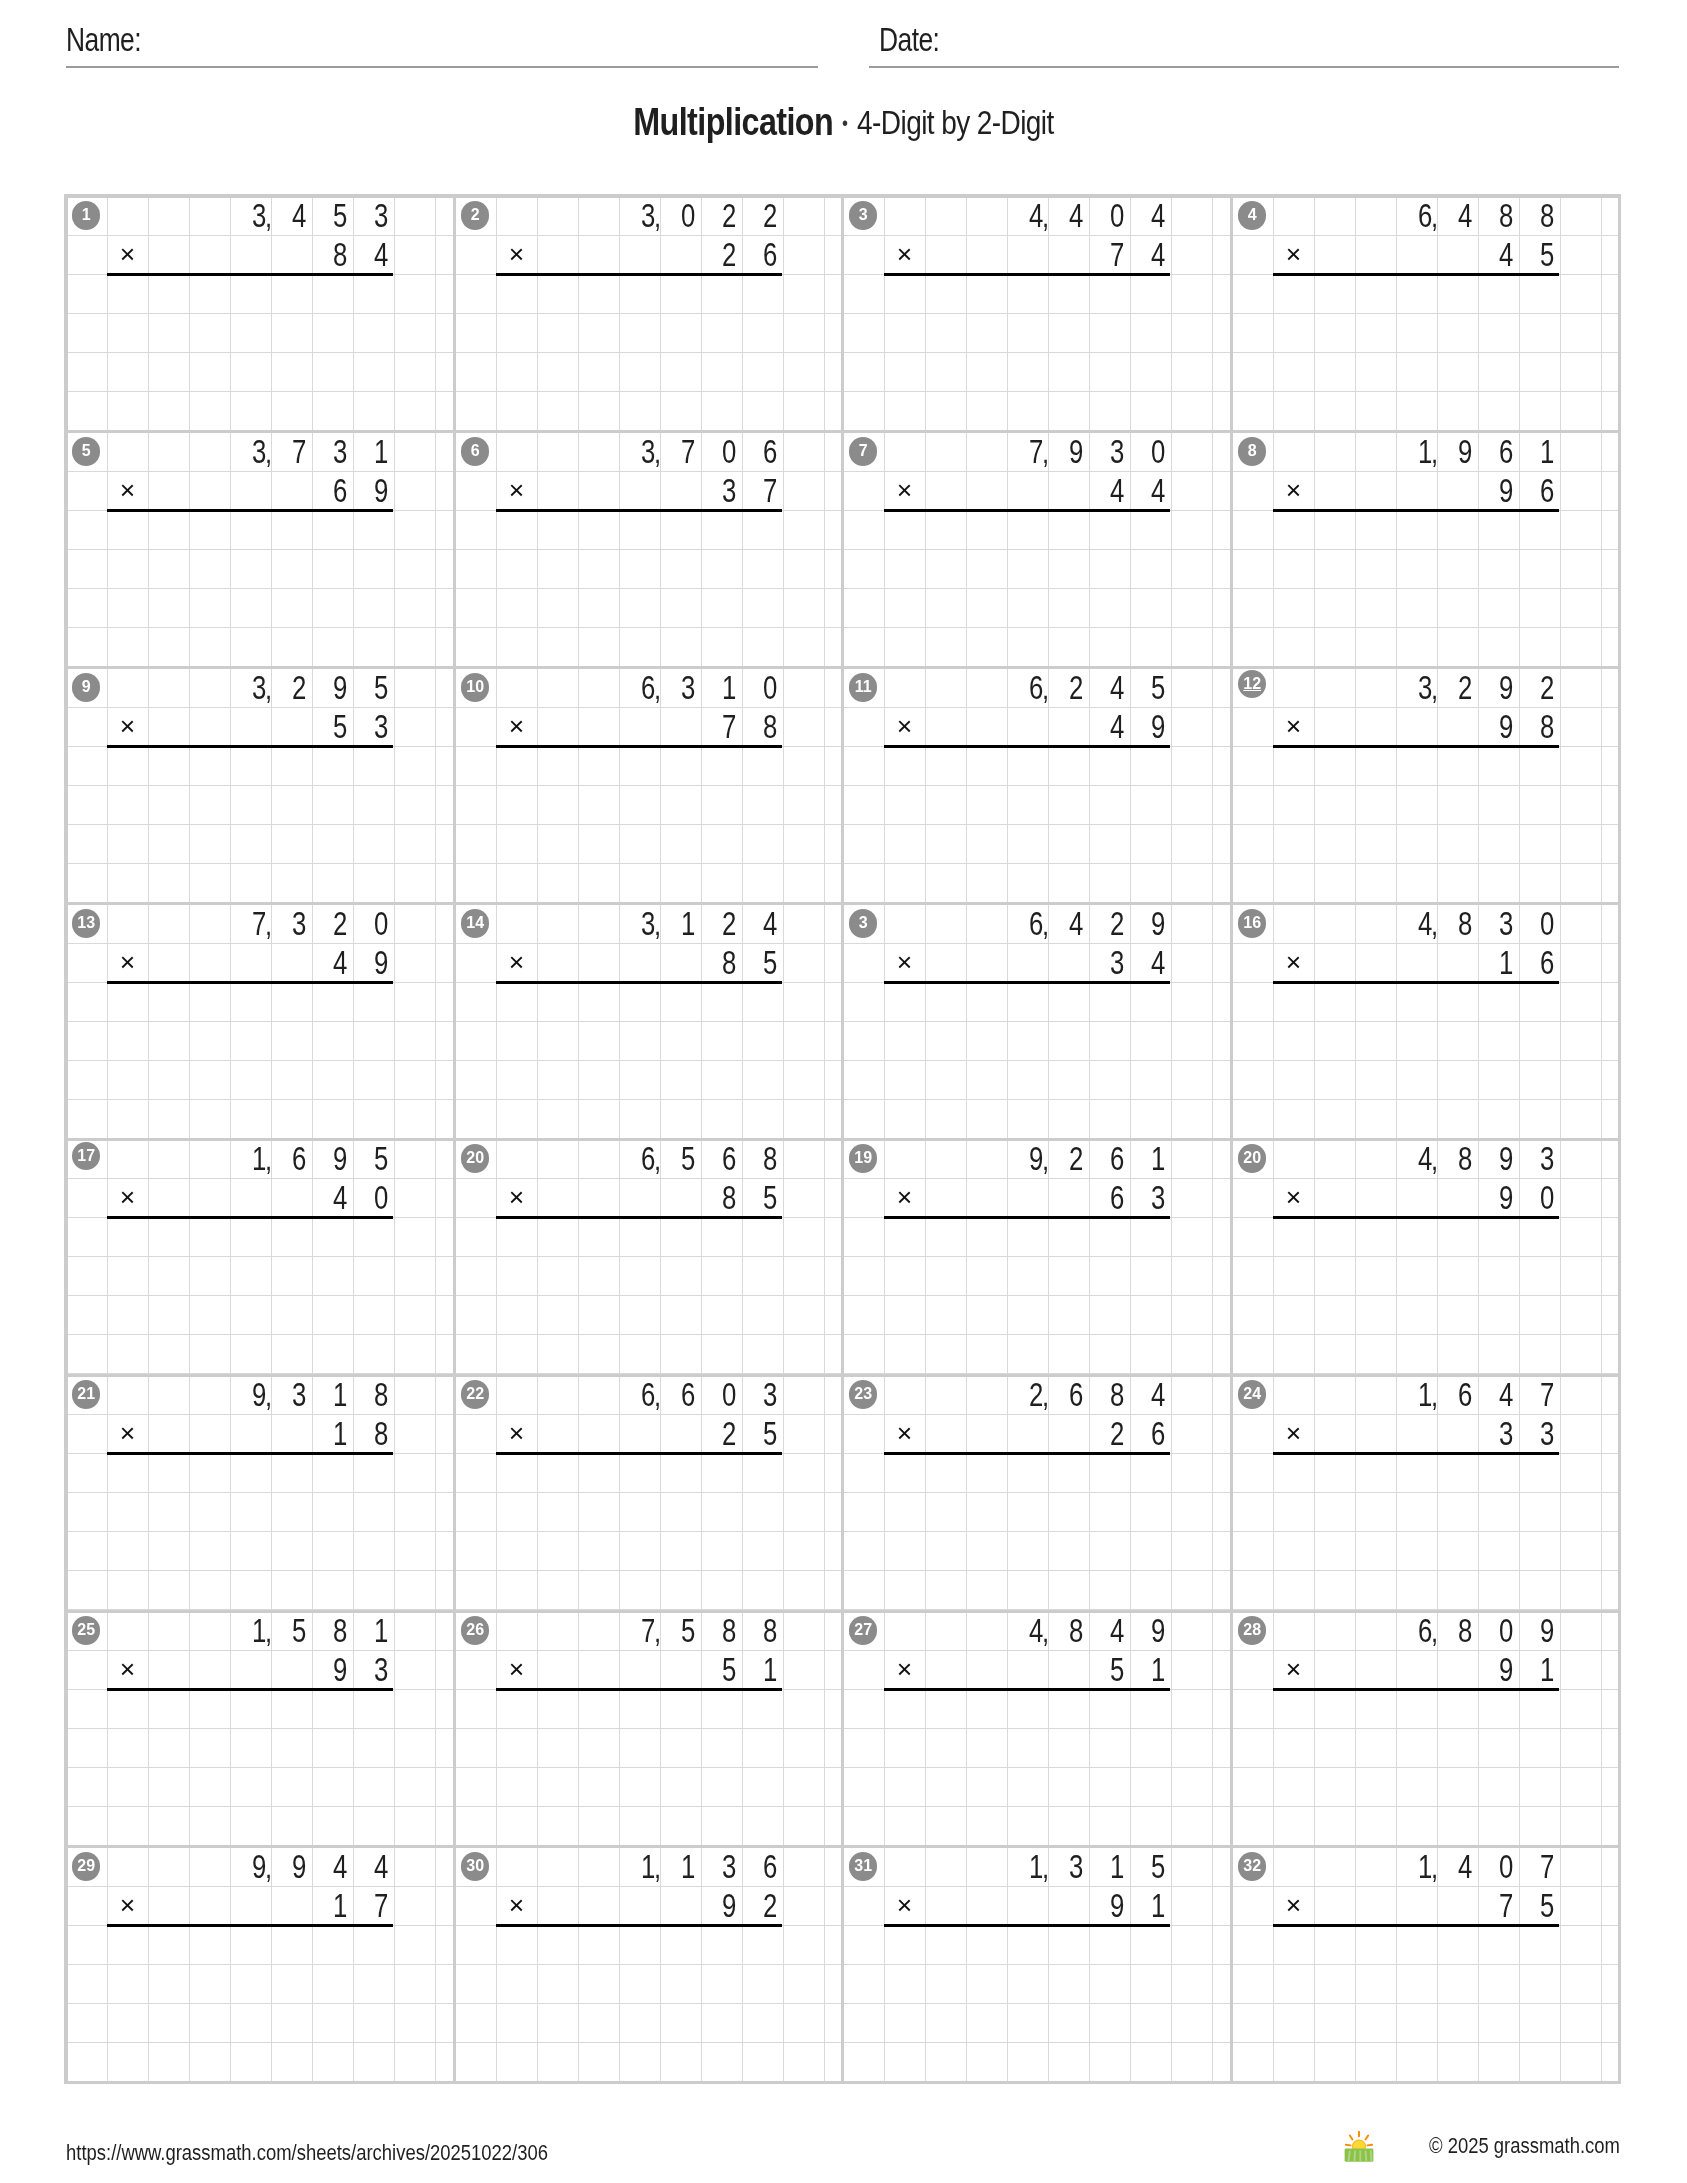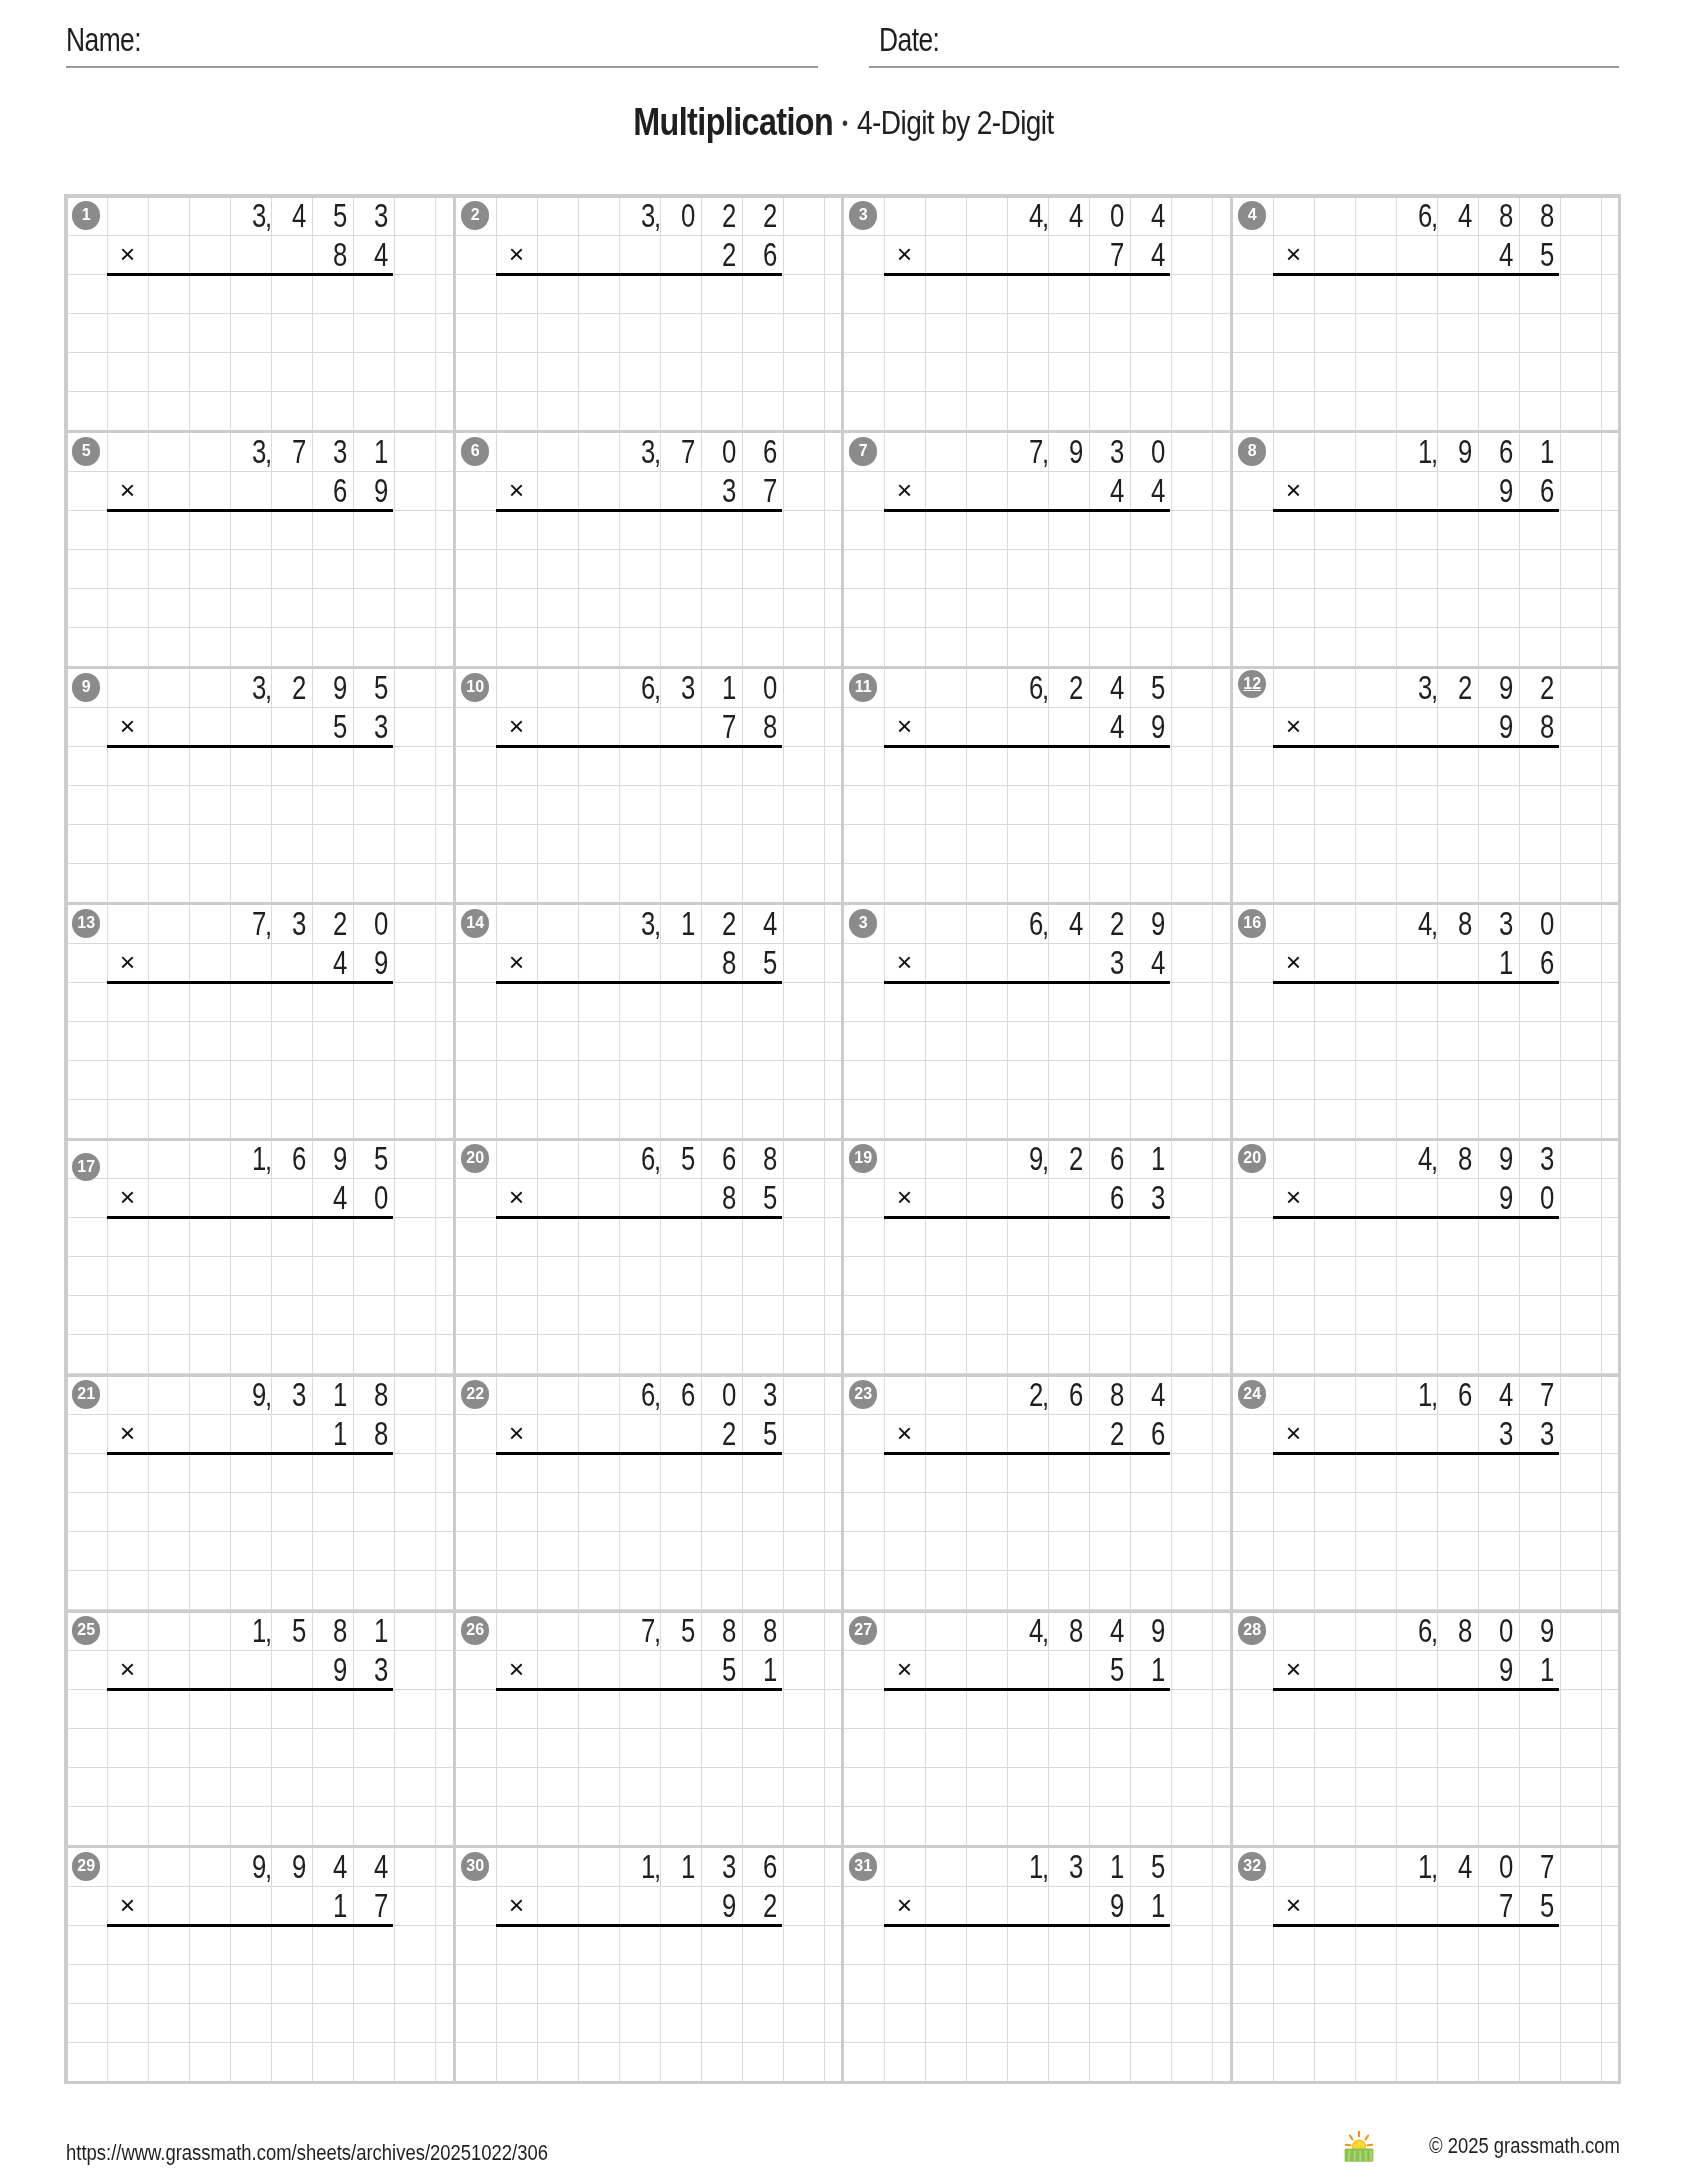--- a/index.html
+++ b/index.html
@@ -238,21 +238,21 @@
       <div class="cell digit" style="left: 204px; top: 0px;">8</div>
       <div class="cell digit" style="left: 245px; top: 0px;">3</div>
       <div class="cell digit" style="left: 286px; top: 0px;">0</div>
       <div class="comma" style="left: 198px; top: 1.3px;">,</div>
       <div class="cell times" style="left: 41px; top: 39px;">×</div>
       <div class="cell digit" style="left: 245px; top: 39px;">1</div>
       <div class="cell digit" style="left: 286px; top: 39px;">6</div>
       <div class="answer-line" style="left: 41px; top: 77px;"></div>
     </div>
     <div class="block" style="left: 0px; top: 943px;">
-      <div class="badge" style="left: 6px; top: 14px;">17</div>
+      <div class="badge" style="left: 6px; top: 3px;">17</div>
       <div class="cell digit" style="left: 164px; top: 0px;">1</div>
       <div class="cell digit" style="left: 204px; top: 0px;">6</div>
       <div class="cell digit" style="left: 245px; top: 0px;">9</div>
       <div class="cell digit" style="left: 286px; top: 0px;">5</div>
       <div class="comma" style="left: 198px; top: 1.3px;">,</div>
       <div class="cell times" style="left: 41px; top: 39px;">×</div>
       <div class="cell digit" style="left: 245px; top: 39px;">4</div>
       <div class="cell digit" style="left: 286px; top: 39px;">0</div>
       <div class="answer-line" style="left: 41px; top: 77px;"></div>
     </div>

